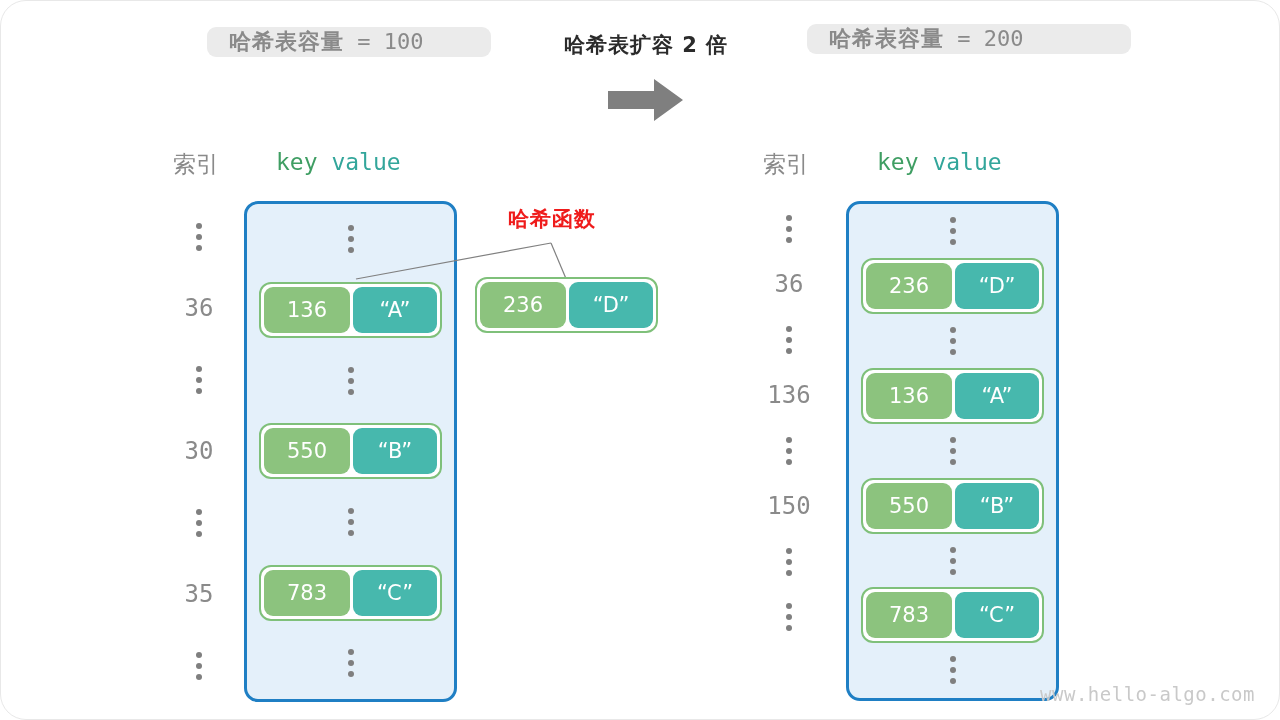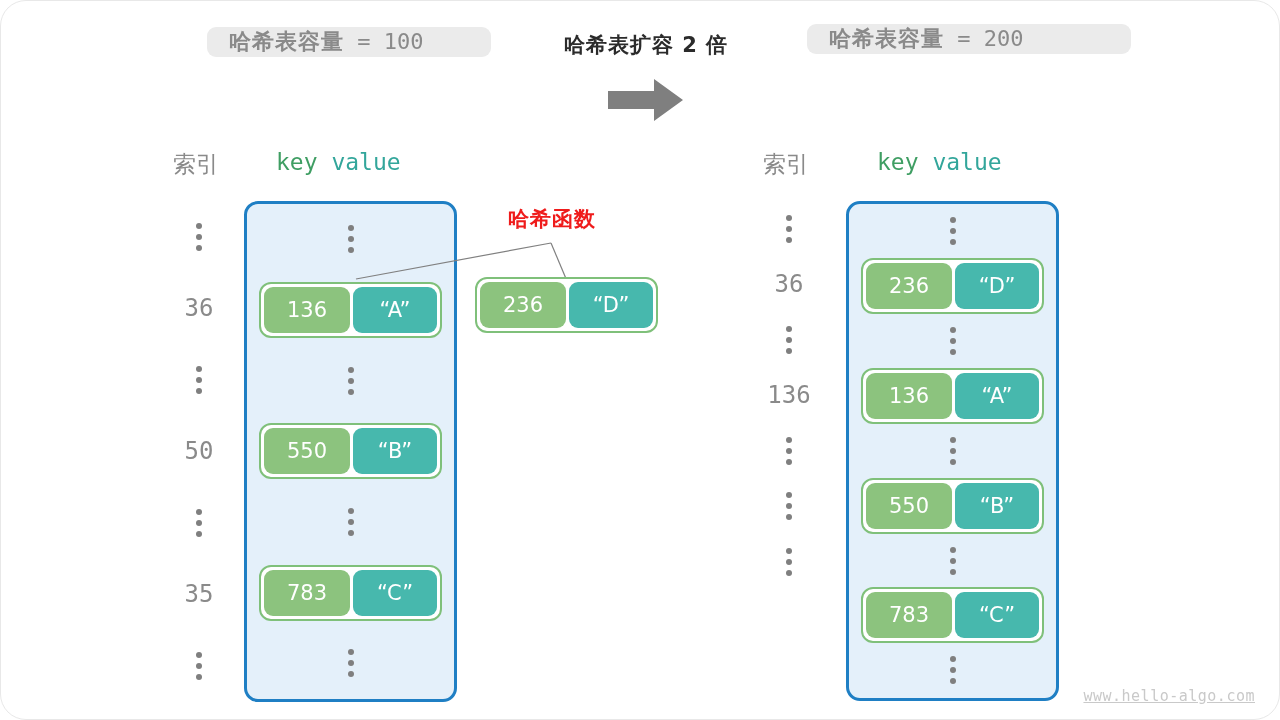--- a/index.html
+++ b/index.html
@@ -172,24 +172,23 @@
     left: 330px; top: 230px;
     width: 260px; height: 60px;
     pointer-events: none;
   }
 
   
   #watermark {
     position: absolute;
     right: 24px; bottom: 14px;
     font-family: "DejaVu Sans Mono", monospace;
-    font-size: 15px;
+    font-size: 19px;
     color: #c9c9c9;
     letter-spacing: 0.5px;
-    text-decoration: underline;
   }
 </style>
 </head>
 <body>
 
 <div id="canvas">
 
   <div class="caption-box" id="caption-left">
     <div class="caption-line"><b>哈希表容量</b><span> = 100</span></div>
   </div>
@@ -215,21 +214,21 @@
         </div>
       </div>
       <div class="index-cell" style="height: 71.5px;">36</div>
       <div class="index-cell" style="height: 71.5px;">
         <div class="vdots">
           <i></i>
           <i></i>
           <i></i>
         </div>
       </div>
-      <div class="index-cell" style="height: 71.5px;">50</div>
+      <div class="index-cell" style="height: 71.5px;">30</div>
       <div class="index-cell" style="height: 71.5px;">
         <div class="vdots">
           <i></i>
           <i></i>
           <i></i>
         </div>
       </div>
       <div class="index-cell" style="height: 71.5px;">35</div>
       <div class="index-cell" style="height: 71.5px;">
         <div class="vdots">
@@ -309,20 +308,21 @@
         </div>
       </div>
       <div class="index-cell" style="height: 55.5px;">136</div>
       <div class="index-cell" style="height: 55.5px;">
         <div class="vdots">
           <i></i>
           <i></i>
           <i></i>
         </div>
       </div>
+      <div class="index-cell" style="height: 55.5px;">150</div>
       <div class="index-cell" style="height: 55.5px;">
         <div class="vdots">
           <i></i>
           <i></i>
           <i></i>
         </div>
       </div>
       <div class="index-cell" style="height: 55.5px;">
         <div class="vdots">
           <i></i>

